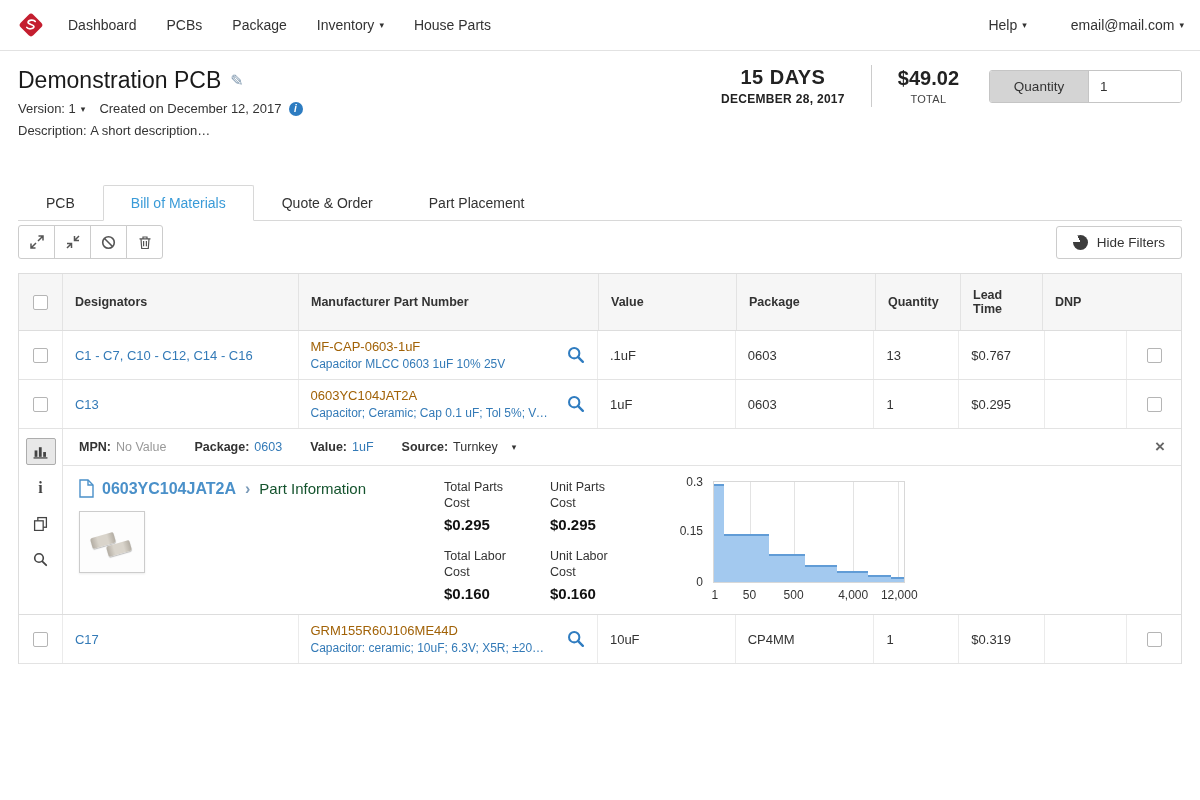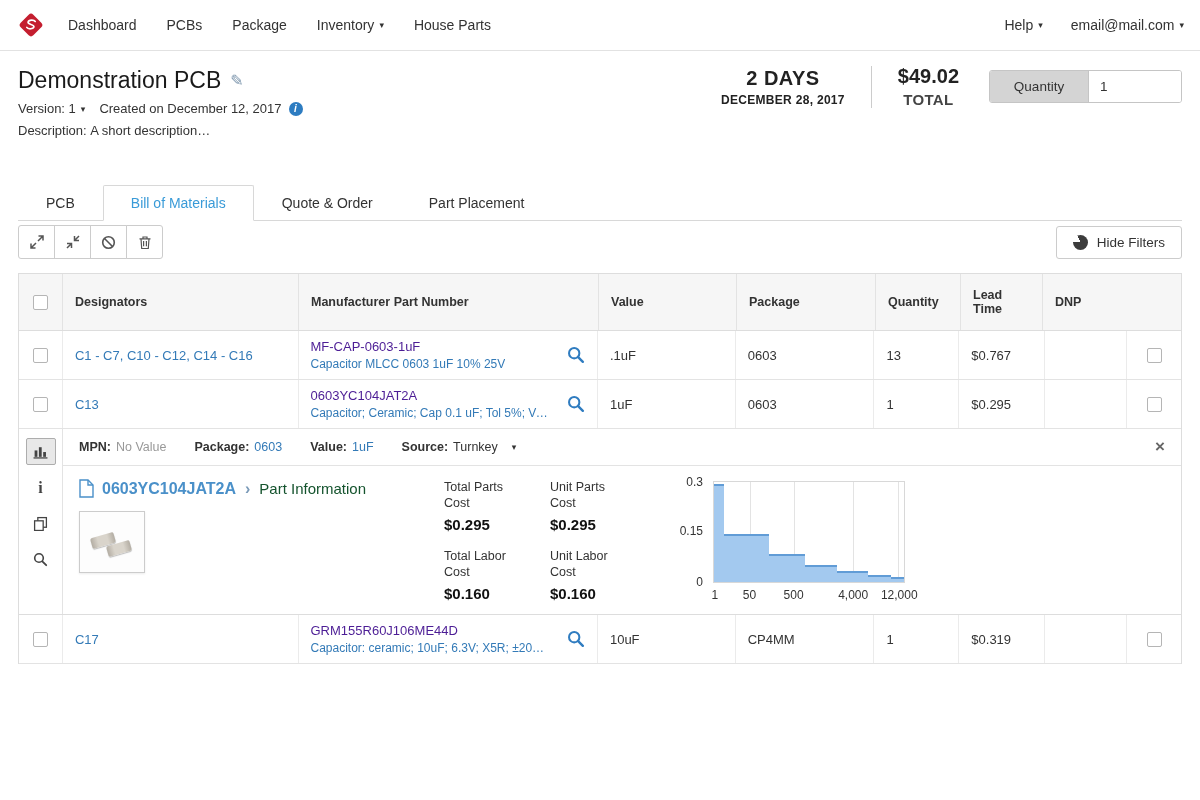--- a/index.html
+++ b/index.html
@@ -7,42 +7,42 @@
     font-family:"Liberation Sans", sans-serif; color:#333; }
   a { text-decoration:none; cursor:pointer; }
   .link { color:#337ab7; }
 
   
   .topnav { height:51px; display:flex; justify-content:space-between; align-items:center;
     padding:0 16px; border-bottom:1px solid #e2e2e2; }
   .nav-left, .nav-right { display:flex; align-items:center; }
   .logo { margin-right:22px; display:flex; align-items:center; cursor:pointer; }
   .nav-item { font-size:14px; color:#333; margin-right:30px; display:flex; align-items:center; cursor:pointer; }
-  .nav-right .nav-item { margin-right:0; margin-left:28px; }
+  .nav-right .nav-item { margin-right:0; margin-left:44px; }
   .caret { font-size:9px; margin-left:5px; color:#333; }
 
   
   .page { padding:0 18px; position:relative; }
   .page-header { padding-top:16px; position:relative; height:122px; }
   .title-row { display:flex; align-items:center; }
   h1 { font-size:23px; font-weight:normal; color:#1a1a1a; }
   .edit-icon { color:#7d96ad; font-size:16px; margin-left:9px; cursor:pointer; }
   .meta-row { margin-top:7px; font-size:13px; color:#333; display:flex; align-items:center; }
   .meta-sep { width:14px; }
   .info-badge { display:inline-block; width:14px; height:14px; border-radius:50%; background:#2d7cc1;
     color:#fff; font-size:10px; font-weight:bold; font-style:italic; text-align:center; line-height:14px;
     margin-left:7px; cursor:pointer; }
   .ph-right { position:absolute; right:0; top:14px; display:flex; align-items:center; }
   .lead-block { text-align:center; }
   .lead-days { font-size:20px; font-weight:bold; letter-spacing:.5px; color:#222; }
   .lead-date { font-size:12px; font-weight:bold; margin-top:3px; color:#222; letter-spacing:.3px; }
   .vdiv { width:1px; height:42px; background:#ccc; margin:0 26px; }
   .total-block { text-align:center; margin-right:30px; }
   .total-value { font-size:20px; font-weight:bold; color:#222; }
-  .total-label { font-size:15px; font-weight:bold; margin-top:3px; color:#444; letter-spacing:.3px; }
+  .total-label { font-size:11px; font-weight:normal; margin-top:3px; color:#444; letter-spacing:.3px; }
   .qty-widget { display:flex; border:1px solid #c5c5c5; border-radius:3px; overflow:hidden;
     height:33px; width:193px; }
   .qty-label { background:#d4d4d4; width:98px; display:flex; align-items:center; justify-content:center;
     font-size:13.5px; color:#333; }
   .qty-value { flex:1; background:#fff; border-left:1px solid #c5c5c5; display:flex; align-items:center;
     padding-left:11px; font-size:13.5px; cursor:text; }
 
   
   .tabs { display:flex; border-bottom:1px solid #d8d8d8; margin-top:12px; }
   .tab { padding:9px 27px; font-size:14px; color:#333; cursor:pointer; border:1px solid transparent;
@@ -80,21 +80,21 @@
   .col-mpn  { width:300px; justify-content:space-between; }
   .col-val  { width:138px; }
   .col-pkg  { width:139px; }
   .col-qty  { width:85px; }
   .col-cost { width:86px; }
   .col-lead { width:82px; }
   .col-dnp  { width:54px; justify-content:center; }
   .thead .col-dnp { justify-content:flex-start; }
   .checkbox { width:15px; height:15px; border:1px solid #b5b5b5; border-radius:2px; background:#fff; cursor:pointer; }
   .mpn-text { min-width:0; }
-  .mpn-line1 { font-size:13px; color:#4c1d95; }
+  .mpn-line1 { font-size:13px; color:#a16207; }
   .mpn-line2 { display:block; font-size:12px; margin-top:3px; max-width:240px; white-space:nowrap;
     overflow:hidden; text-overflow:ellipsis; }
   .search-ic { color:#2f7cc0; display:flex; cursor:pointer; flex:none; margin-left:6px; }
 
   
   .detail { display:flex; background:#fff; border-bottom:1px solid #ddd; }
   .detail-strip { width:44px; border-right:1px solid #e3e3e3; padding-top:9px; display:flex;
     flex-direction:column; align-items:center; }
   .strip-btn { width:30px; height:27px; display:flex; align-items:center; justify-content:center;
     background:none; border:1px solid transparent; color:#444; cursor:pointer; margin-bottom:9px; }
@@ -185,21 +185,21 @@
       <span>Created on December 12, 2017</span>
       <span class="info-badge">i</span>
     </div>
     <div class="meta-row">
       <span>Description:</span>&nbsp;
       <span>A short description…</span>
     </div>
 
     <div class="ph-right">
       <div class="lead-block">
-        <div class="lead-days">2 DAYS</div>
+        <div class="lead-days">15 DAYS</div>
         <div class="lead-date">DECEMBER 28, 2017</div>
       </div>
       <div class="vdiv"></div>
       <div class="total-block">
         <div class="total-value">$49.02</div>
         <div class="total-label">TOTAL</div>
       </div>
       <div class="qty-widget">
         <div class="qty-label">Quantity</div>
         <div class="qty-value">1</div>

